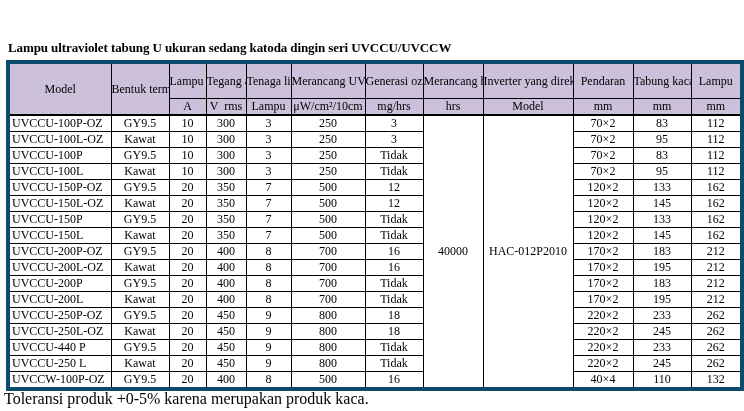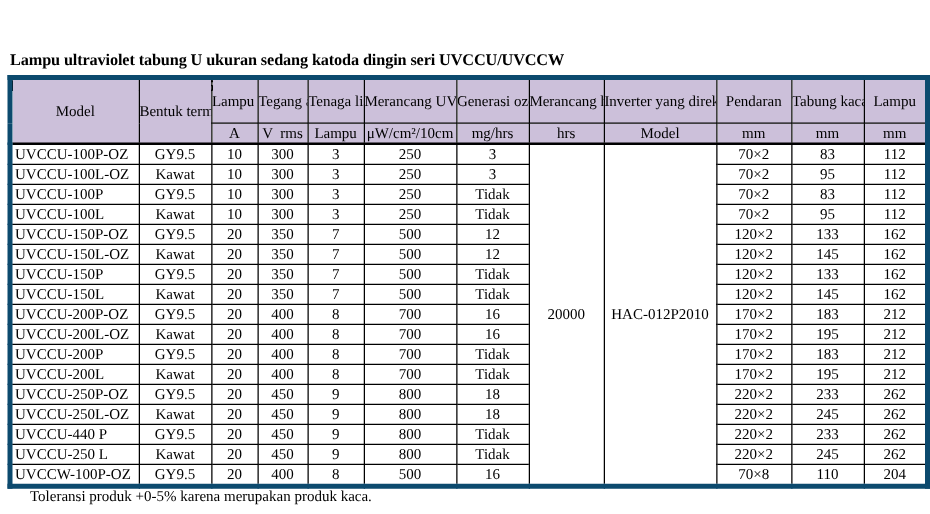--- a/index.html
+++ b/index.html
@@ -8,21 +8,21 @@
   .t1 { top: 3px; }
   .t2 { top: 24px; }
   table.spec { position: absolute; left: 6px; top: 60px; border-collapse: collapse; table-layout: fixed; width: 734px; border: 4px solid #0c4a6e; }
   table.spec td, table.spec th { border: 1px solid #000; padding: 0; font-size: 12px; font-weight: normal; line-height: 13px; text-align: center; vertical-align: middle; overflow: hidden; white-space: nowrap; }
   table.spec thead th { background: #ccc0da; }
   table.spec thead tr.h1 th { height: 34px; line-height: 13px; }
   table.spec thead tr.h2 th { height: 15px; }
   table.spec tbody td { height: 15px; }
   table.spec tbody td.model { text-align: left; padding-left: 2px; margin-top: 24px; }
   table.spec thead tr.h2 { border-bottom: 2px solid #000; }
-  .note { position: absolute; left: 24px; top: 390px; font-size: 12px; white-space: nowrap; }
+  .note { position: absolute; left: 4px; top: 390px; font-size: 16px; white-space: nowrap; }
   .wrap { white-space: normal; }
 </style>
 </head>
 <body>
 
 <div class="title t1">Lampu ultraviolet tabung U ukuran sedang katoda dingin seri UVCCU/UVCCW</div>
 <div class="title t2">Pendaran gelombang emisi 254nm</div>
 
 <table class="spec">
   <colgroup>
@@ -69,21 +69,21 @@
   </thead>
   <tbody id="spec-body">
       <tr>
         <td class="model">UVCCU-100P-OZ</td>
         <td>GY9.5</td>
         <td>10</td>
         <td>300</td>
         <td>3</td>
         <td>250</td>
         <td>3</td>
-        <td rowspan="17">20000</td>
+        <td rowspan="17">40000</td>
         <td rowspan="17">HAC-012P2010</td>
         <td>70×2</td>
         <td>83</td>
         <td>112</td>
       </tr>
       <tr>
         <td class="model">UVCCU-100L-OZ</td>
         <td>Kawat</td>
         <td>10</td>
         <td>300</td>
@@ -263,20 +263,20 @@
         <td>262</td>
       </tr>
       <tr>
         <td class="model">UVCCW-100P-OZ</td>
         <td>GY9.5</td>
         <td>20</td>
         <td>400</td>
         <td>8</td>
         <td>500</td>
         <td>16</td>
-        <td>70×8</td>
+        <td>40×4</td>
         <td>110</td>
-        <td>204</td>
+        <td>132</td>
       </tr>
     </tbody>
 </table>
 
 <div class="note">Toleransi produk +0-5% karena merupakan produk kaca.</div>
 
 </body></html>

